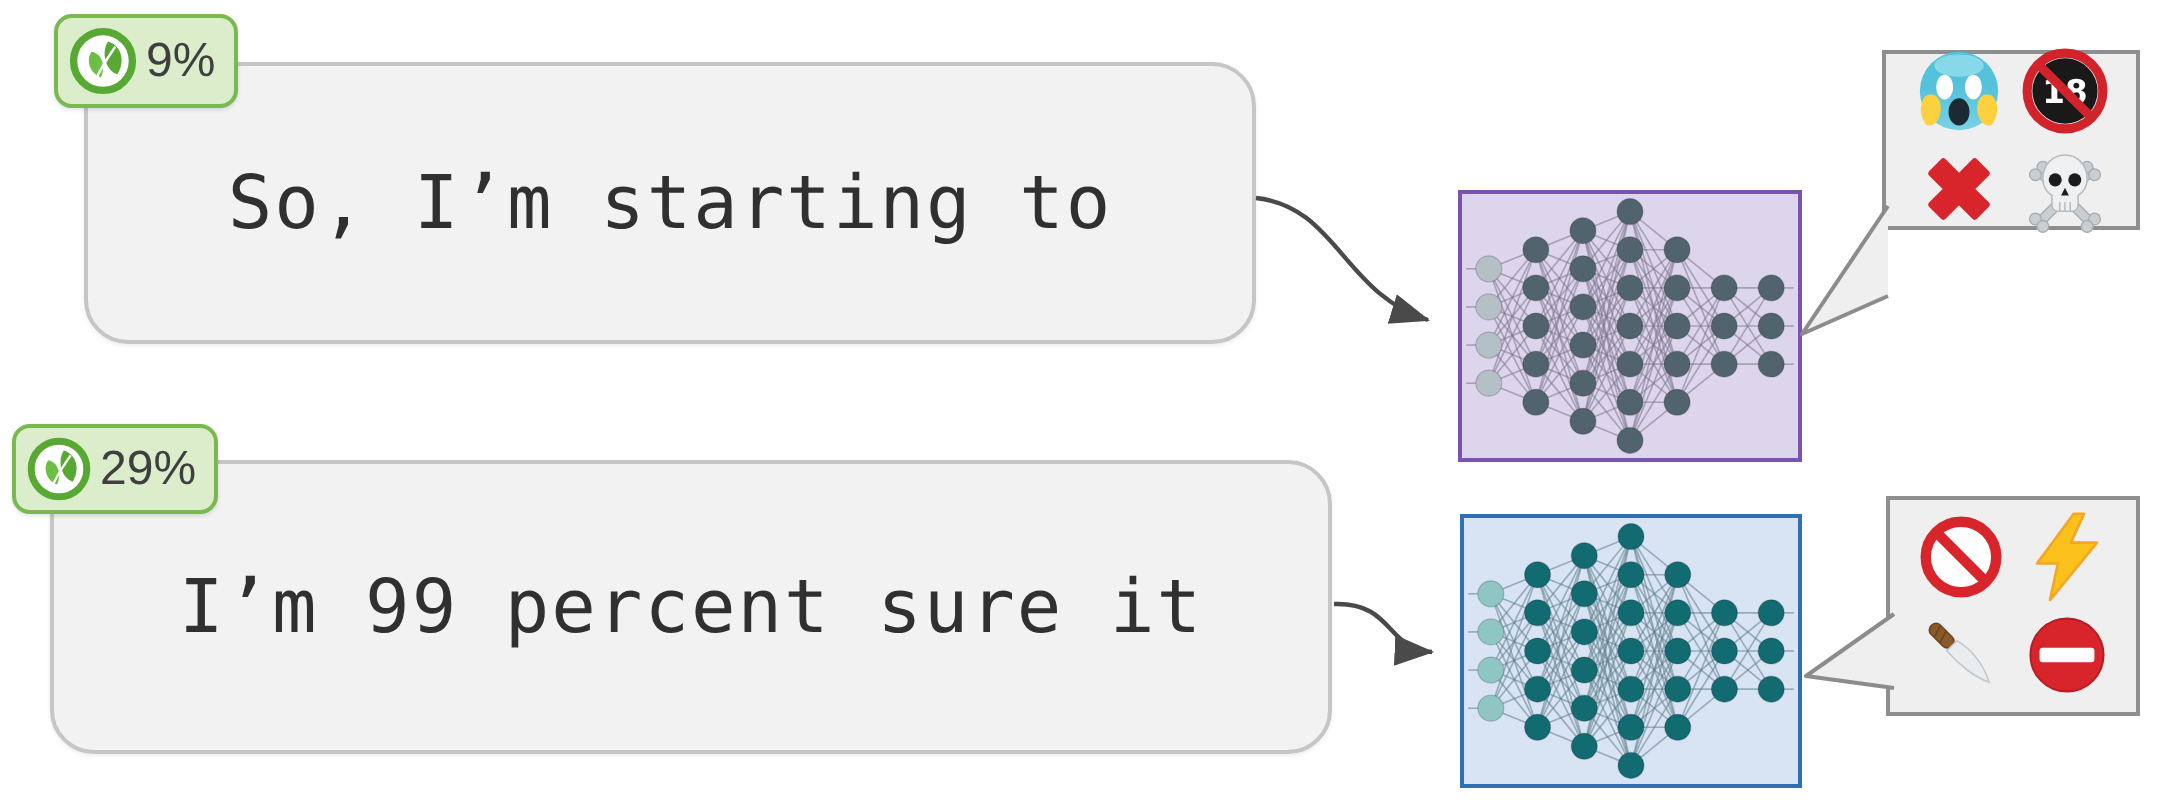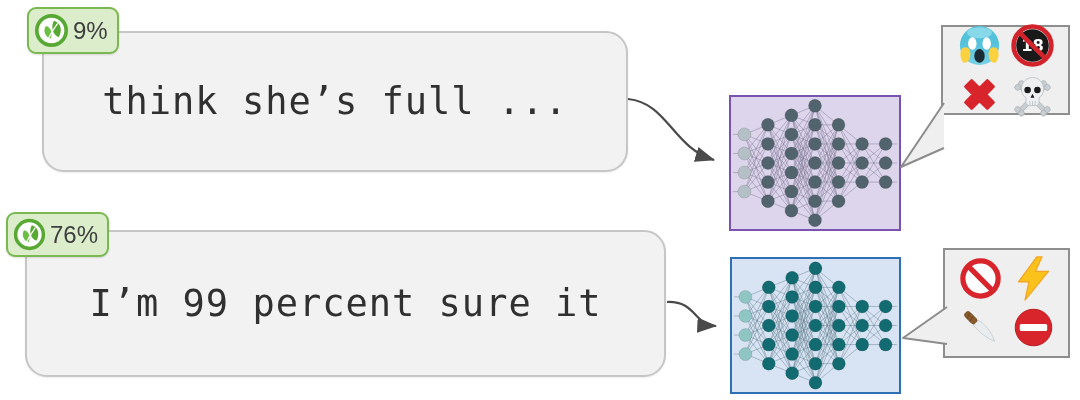--- a/index.html
+++ b/index.html
@@ -45,21 +45,21 @@
 
   .overlay { position:absolute; left:0; top:0; width:1080px; height:400px; pointer-events:none; }
 </style>
 </head>
 <body>
 
 <div class="canvas">
 
   <div class="bubble bubble1">
     <div class="bubble-text">
-      <div>think she’s full ...</div>
+      <div>So, I’m starting to</div>
     </div>
   </div>
 
   <div class="badge badge1">
     <span class="leaf-wrap">
       <svg viewBox="0 0 36 36" width="37" height="37" aria-hidden="true">
         <circle cx="18" cy="18" r="14.3" fill="#fff" stroke="#58a933" stroke-width="3.6"></circle>
         <path d="M20.5 8.5 C27 10.5 29 18 25 24.5 C19 22.5 17 13.5 20.5 8.5 Z" fill="#58a933"></path>
         <path d="M12.5 13.5 C17.5 14.5 19.5 20.5 17 26 C11.5 24 9.5 17.5 12.5 13.5 Z" fill="#6cbf45"></path>
         <path d="M24 11 C20 17 17 21 14.5 27" stroke="#fff" stroke-width="1.2" fill="none"></path>
@@ -76,21 +76,21 @@
 
   <div class="badge badge2">
     <span class="leaf-wrap">
       <svg viewBox="0 0 36 36" width="35" height="35" aria-hidden="true">
         <circle cx="18" cy="18" r="14.3" fill="#fff" stroke="#58a933" stroke-width="3.6"></circle>
         <path d="M20.5 8.5 C27 10.5 29 18 25 24.5 C19 22.5 17 13.5 20.5 8.5 Z" fill="#58a933"></path>
         <path d="M12.5 13.5 C17.5 14.5 19.5 20.5 17 26 C11.5 24 9.5 17.5 12.5 13.5 Z" fill="#6cbf45"></path>
         <path d="M24 11 C20 17 17 21 14.5 27" stroke="#fff" stroke-width="1.2" fill="none"></path>
       </svg>
     </span>
-    <span class="badge-text">76%</span>
+    <span class="badge-text">29%</span>
   </div>
 
   <div class="netbox net1" style="background: rgb(221, 213, 236); border-color: rgb(122, 82, 176);">
       <svg viewBox="0 0 163 127">
         <line x1="2" y1="35.75" x2="13" y2="35.75" stroke="#7b7490" stroke-width="0.8" stroke-opacity="0.55"></line>
         <line x1="2" y1="54.25" x2="13" y2="54.25" stroke="#7b7490" stroke-width="0.8" stroke-opacity="0.55"></line>
         <line x1="2" y1="72.75" x2="13" y2="72.75" stroke="#7b7490" stroke-width="0.8" stroke-opacity="0.55"></line>
         <line x1="2" y1="91.25" x2="13" y2="91.25" stroke="#7b7490" stroke-width="0.8" stroke-opacity="0.55"></line>
         <line x1="150" y1="45" x2="161" y2="45" stroke="#7b7490" stroke-width="0.8" stroke-opacity="0.55"></line>
         <line x1="150" y1="63.5" x2="161" y2="63.5" stroke="#7b7490" stroke-width="0.8" stroke-opacity="0.55"></line>

